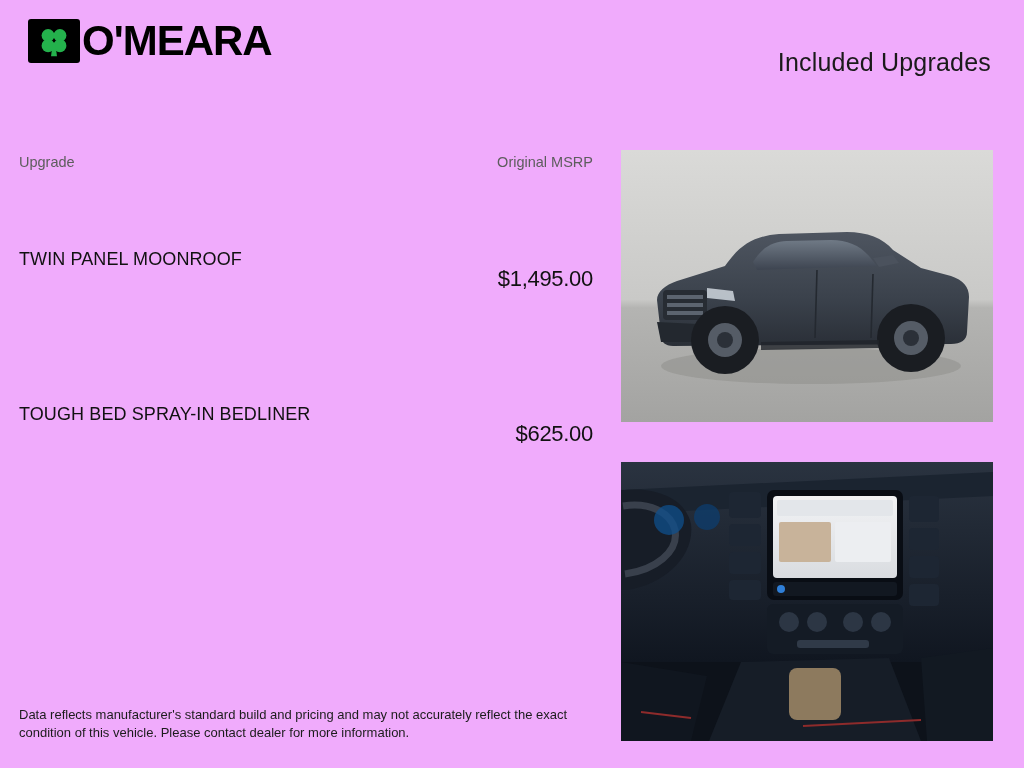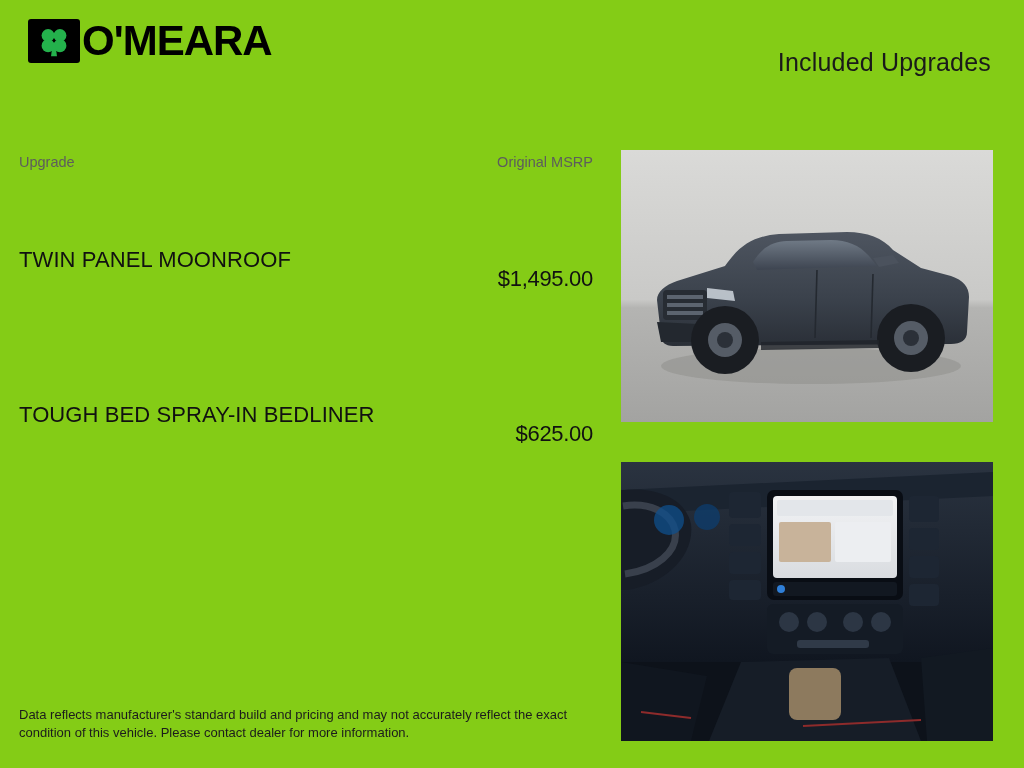--- a/index.html
+++ b/index.html
@@ -7,21 +7,21 @@
     width: 1024px;
     height: 768px;
     background: #ffffff;
     font-family: "Liberation Sans", sans-serif;
     overflow: hidden;
   }
   .page {
     position: relative;
     width: 1024px;
     height: 768px;
-    background: #84cc16;
+    background: #f0abfc;
   }
 
   
   .header {
     position: absolute;
     top: 0; left: 0;
     width: 1024px;
     height: 132px;
   }
   .dealer-logo {
@@ -117,21 +117,21 @@
     width: 612px;
   }
   .row {
     position: relative;
     height: 155px;
     display: flex;
     align-items: center;
     padding: 0 19px;
   }
   .row-name {
-    font-size: 22px;
+    font-size: 18px;
     color: #111;
     letter-spacing: 0.1px;
     white-space: nowrap;
   }
   .row-price {
     position: absolute;
     right: 19px;
     font-size: 22px;
     color: #111;
     letter-spacing: -0.3px;

